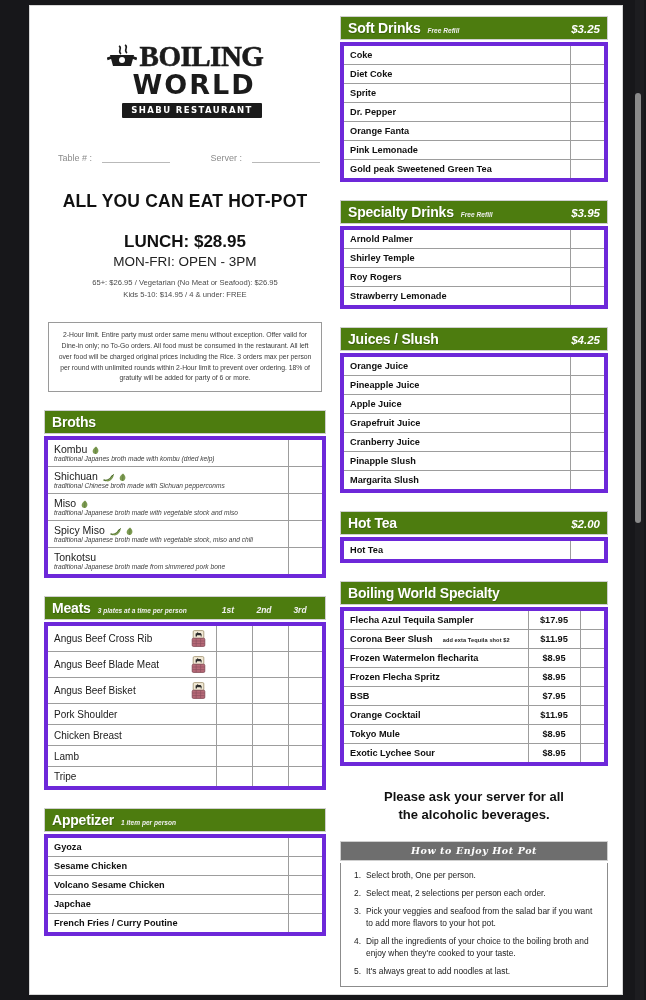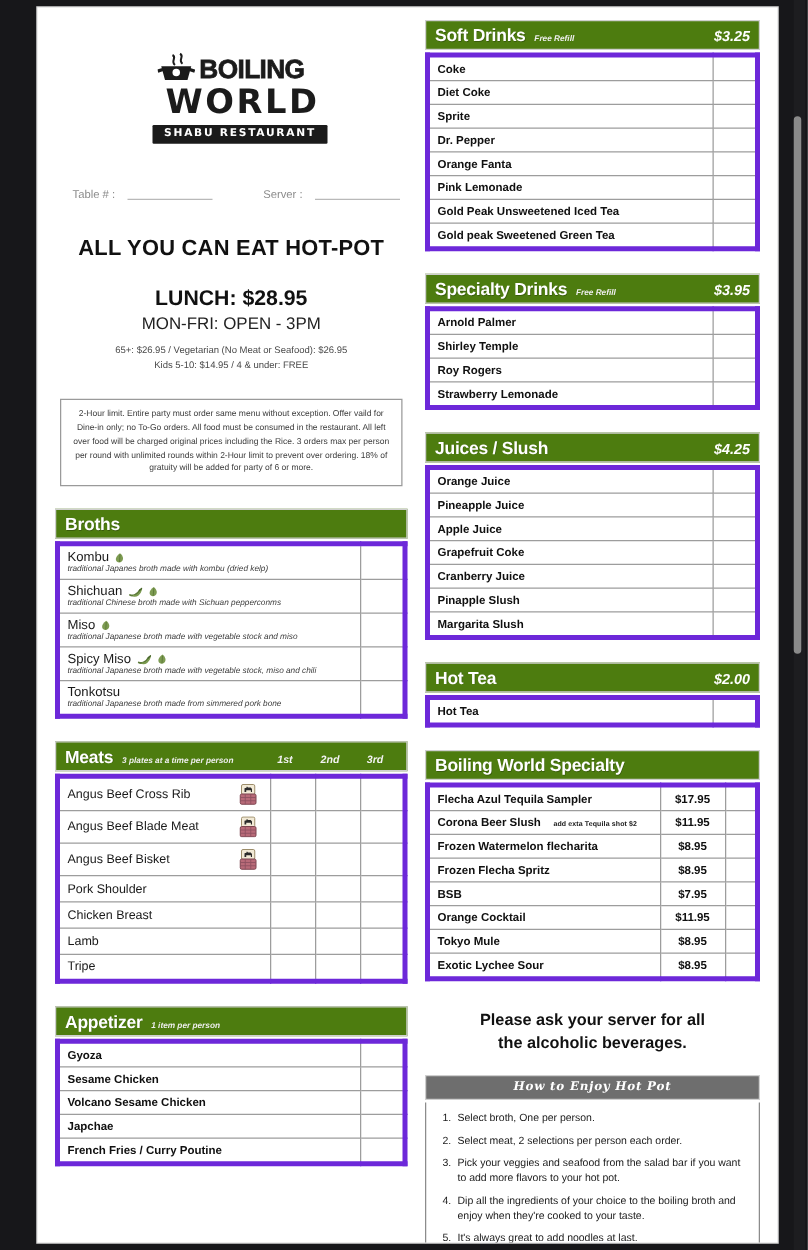--- a/index.html
+++ b/index.html
@@ -33,22 +33,22 @@
   .cols { display: flex; gap: 0; padding: 10px 14px 0 14px; }
   .col-left { width: 282px; }
   .col-right { width: 282px; margin-left: 14px; }
 
   
   .logo-wrap { text-align: center; padding-top: 26px; }
   .logo { display: inline-block; position: relative; }
   .logo-row1 { display: flex; align-items: center; justify-content: center; gap: 3px; }
   .logo-pot { width: 30px; height: 26px; }
   .logo-boiling {
-    font-family: Liberation Sans, sans-serif;
-    font-weight: bold; font-size: 21px; letter-spacing: -0.5px;
+    font-family: Liberation Serif, serif;
+    font-weight: bold; font-size: 29px; letter-spacing: -0.5px;
     color: #1b1b1b; line-height: 1;
     -webkit-text-stroke: 0.6px #1b1b1b;
   }
   .logo-world {
     font-family: "DejaVu Sans", sans-serif;
     font-weight: bold; font-size: 27px; letter-spacing: 2px;
     color: #1b1b1b; line-height: 1.05; margin-left: 18px;
   }
   .logo-shabu {
     display: inline-block; background: #1b1b1b; color: #fff;
@@ -483,24 +483,20 @@
                   </tr>
                   <tr>
                     <td>Orange Fanta</td>
                     <td class="checkcell"></td>
                   </tr>
                   <tr>
                     <td>Pink Lemonade</td>
                     <td class="checkcell"></td>
                   </tr>
                   <tr>
-                    <td>Gold Peak Unsweetened Iced Tea</td>
-                    <td class="checkcell"></td>
-                  </tr>
-                  <tr>
                     <td>Gold peak Sweetened Green Tea</td>
                     <td class="checkcell"></td>
                   </tr>
                 </tbody>
               </table>
           </div>
 
           <div class="section">
             <div class="sec-head">
               <span class="sec-title">Specialty Drinks</span>
@@ -543,21 +539,21 @@
                   </tr>
                   <tr>
                     <td>Pineapple Juice</td>
                     <td class="checkcell"></td>
                   </tr>
                   <tr>
                     <td>Apple Juice</td>
                     <td class="checkcell"></td>
                   </tr>
                   <tr>
-                    <td>Grapefruit Coke</td>
+                    <td>Grapefruit Juice</td>
                     <td class="checkcell"></td>
                   </tr>
                   <tr>
                     <td>Cranberry Juice</td>
                     <td class="checkcell"></td>
                   </tr>
                   <tr>
                     <td>Pinapple Slush</td>
                     <td class="checkcell"></td>
                   </tr>

